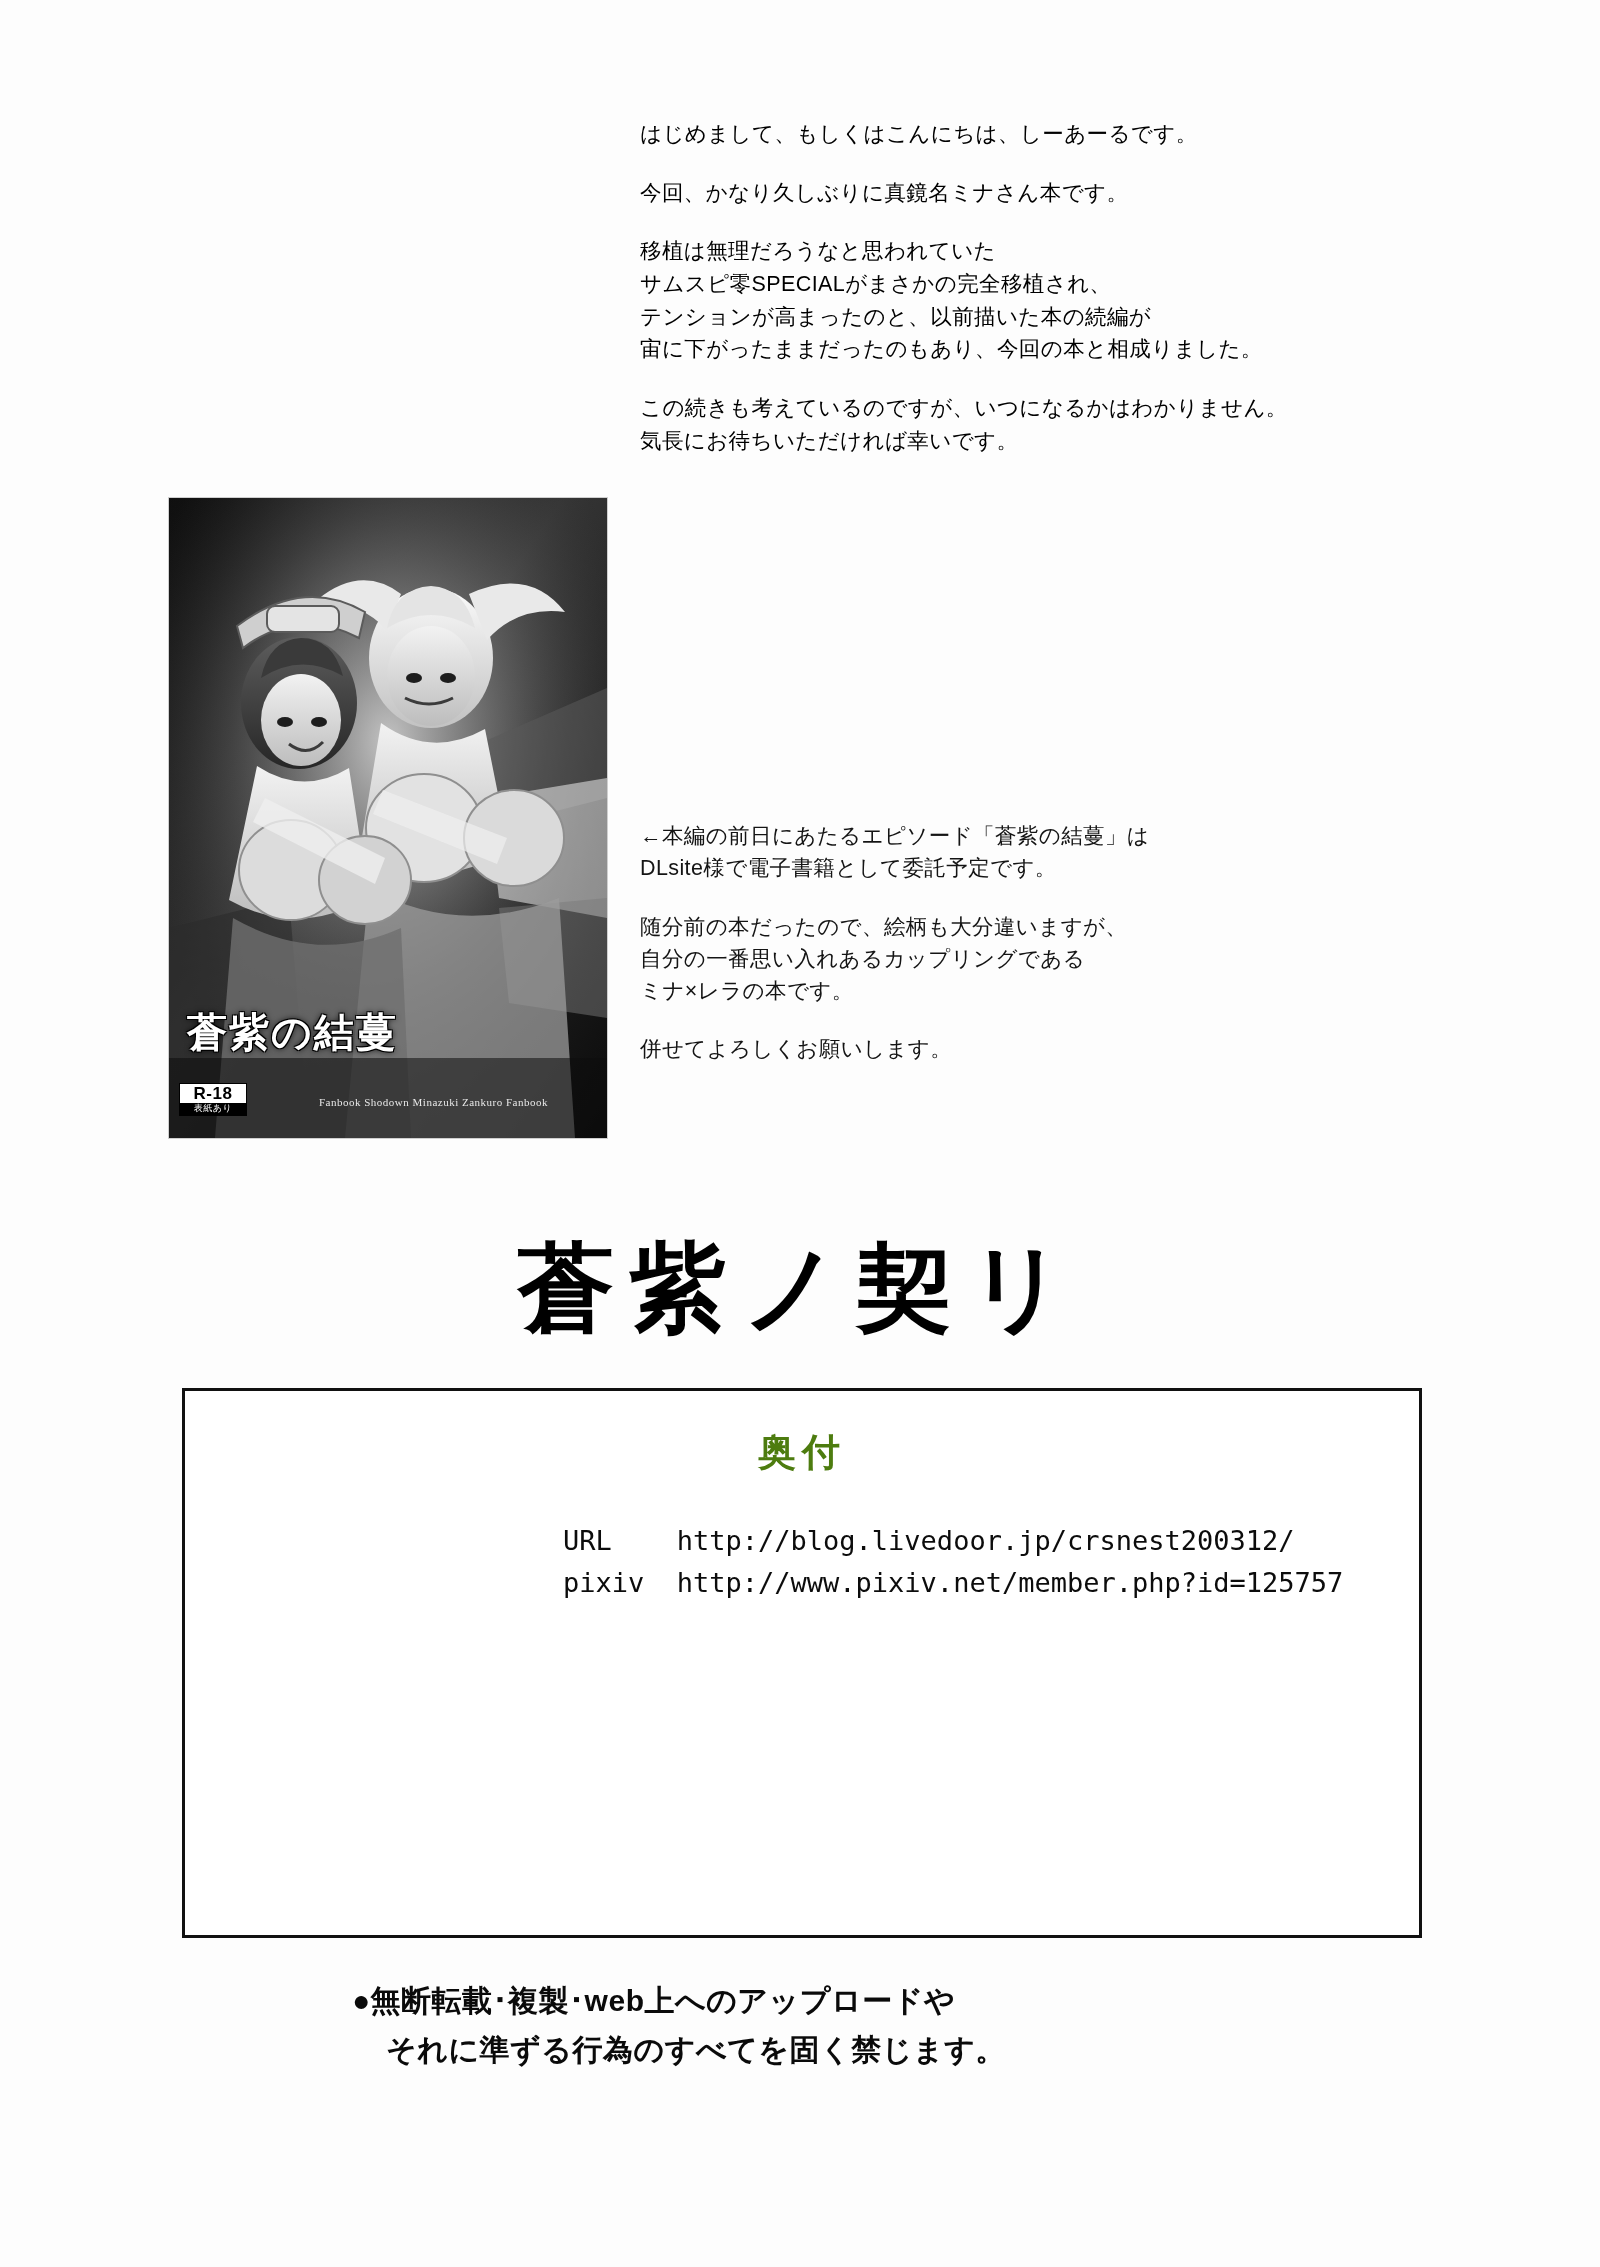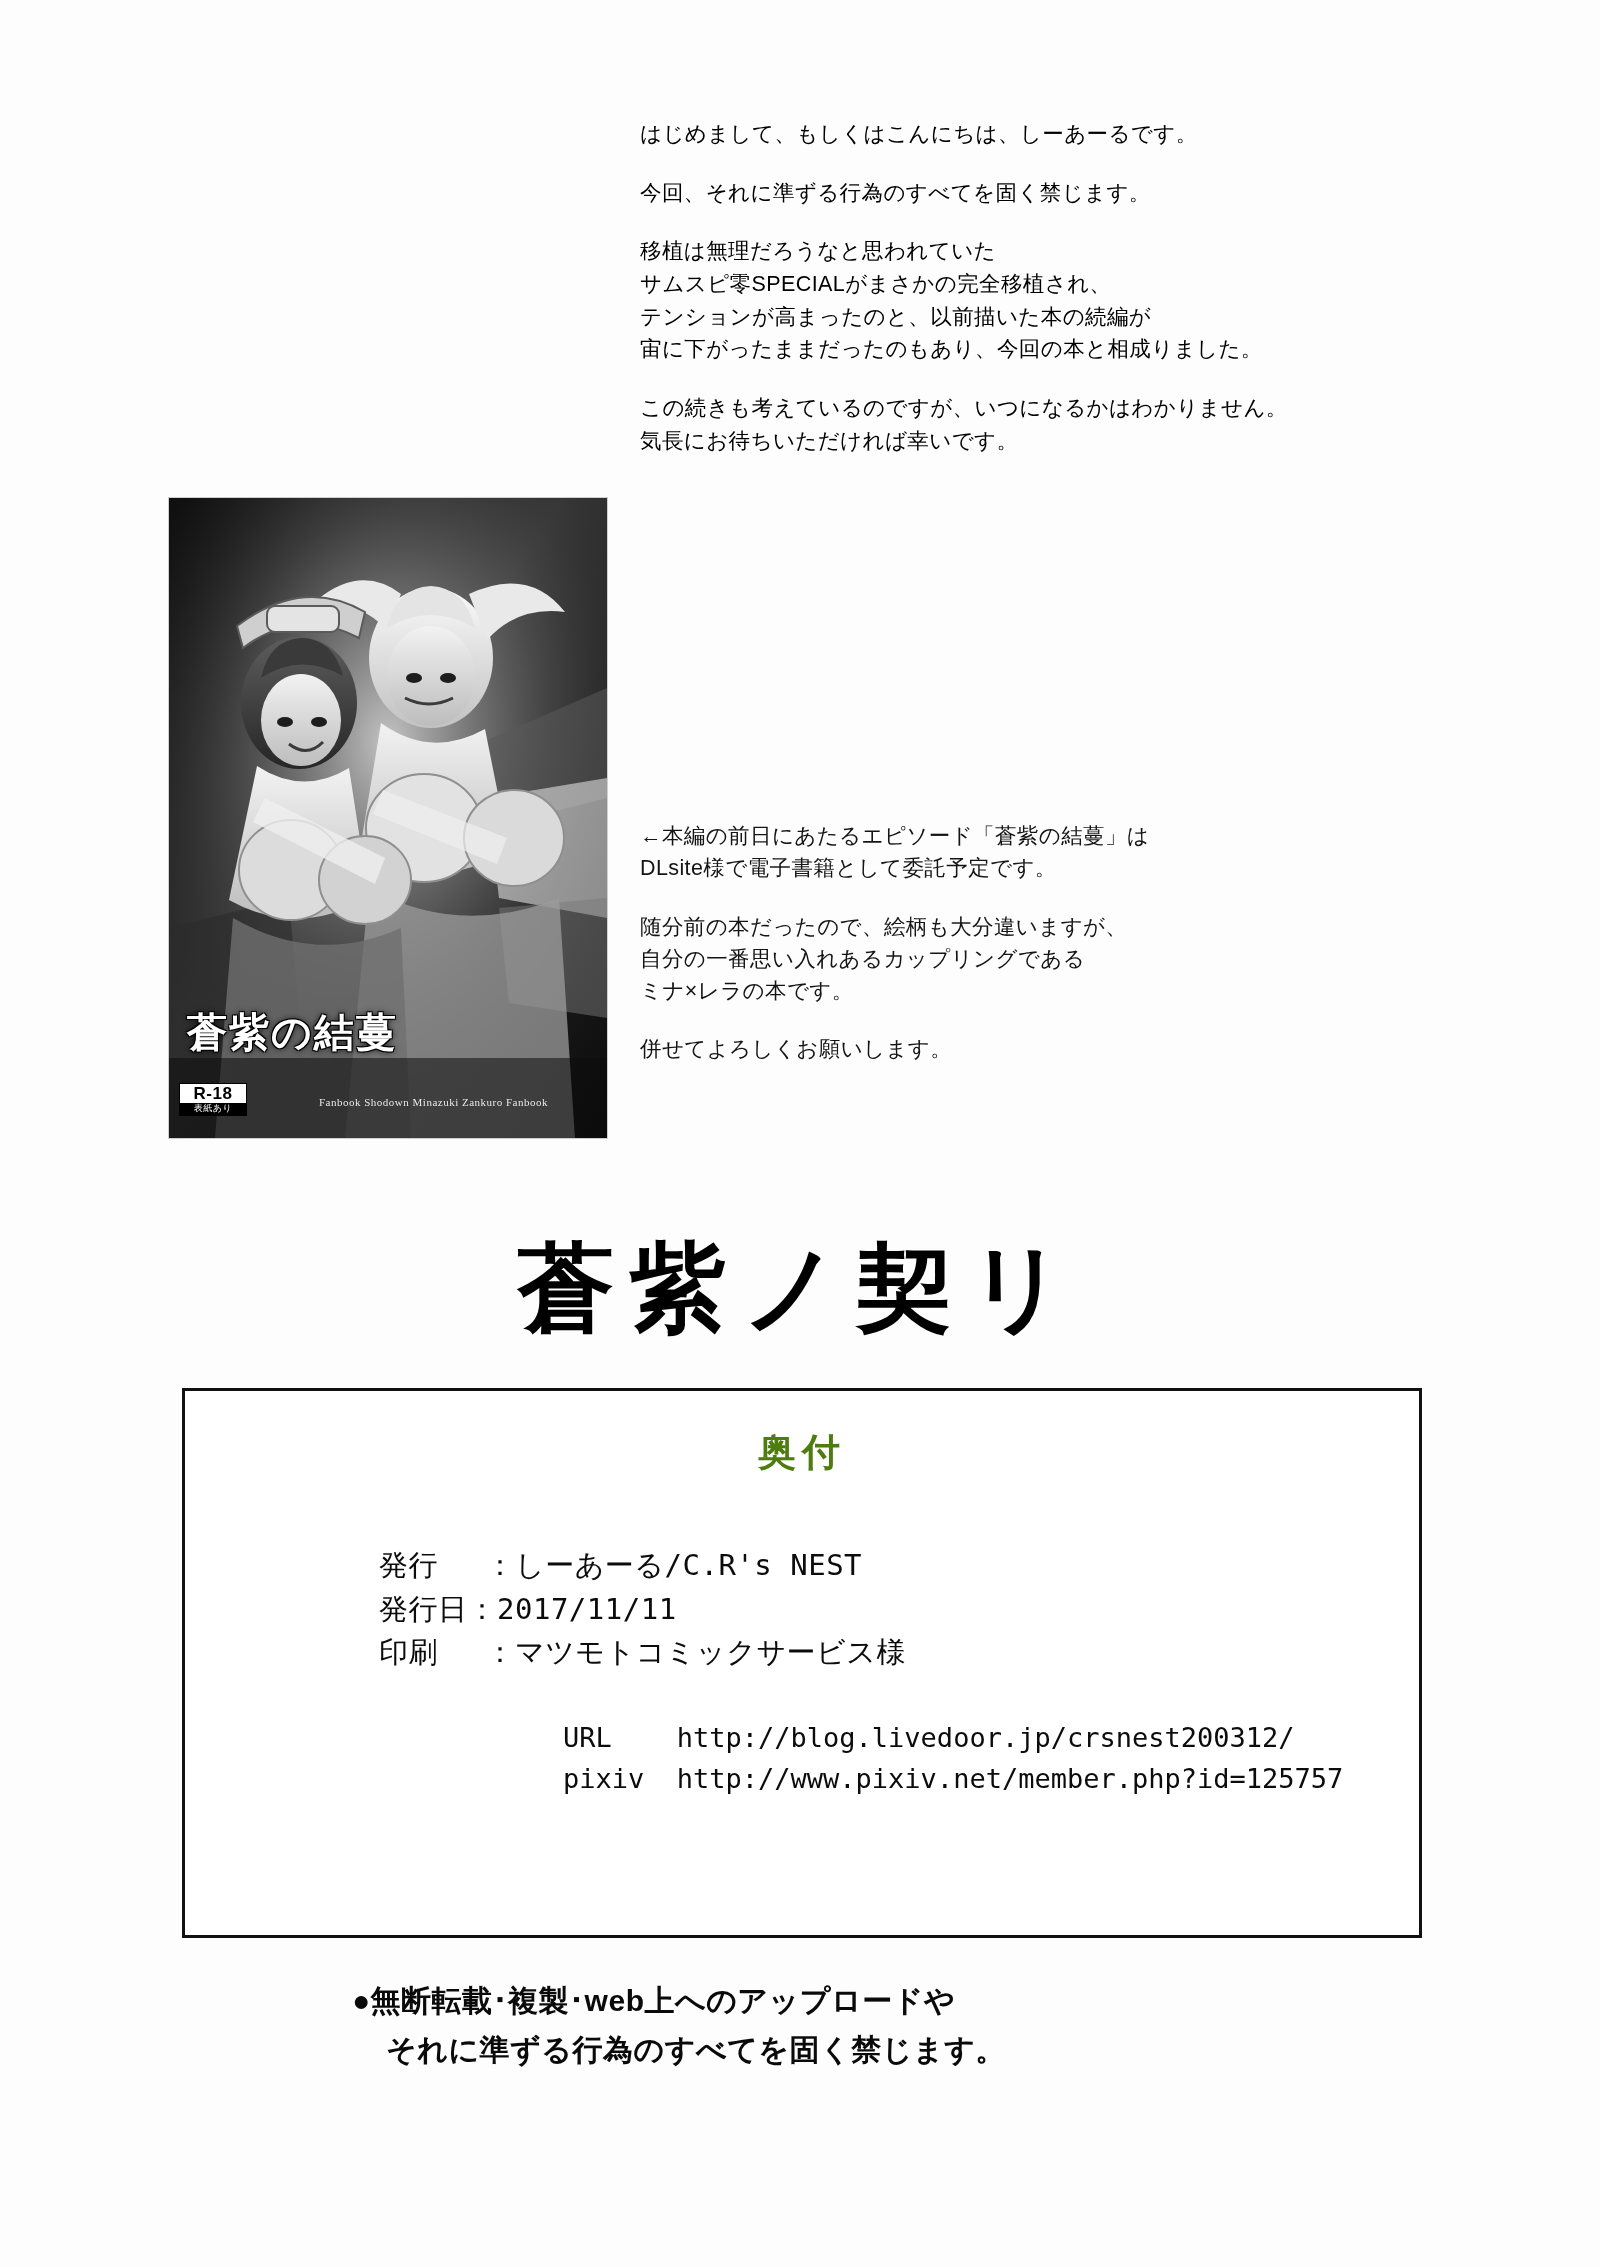--- a/index.html
+++ b/index.html
@@ -188,21 +188,21 @@
   }
   .warnings .indent { padding-left: 34px; }
 </style>
 </head>
 <body>
 
 <div class="page">
 
   <div class="afterword">
     <p>はじめまして、もしくはこんにちは、しーあーるです。</p>
-    <p>今回、それに準ずる行為のすべてを固く禁じます。</p>
+    <p>今回、かなり久しぶりに真鏡名ミナさん本です。</p>
     <p>移植は無理だろうなと思われていた
 サムスピ零SPECIALがまさかの完全移植され、
 テンションが高まったのと、以前描いた本の続編が
 宙に下がったままだったのもあり、今回の本と相成りました。</p>
     <p>この続きも考えているのですが、いつになるかはわかりません。
 気長にお待ちいただければ幸いです。</p>
   </div>
 
   <div class="thumb">
     <svg width="438" height="640" viewBox="0 0 438 640" xmlns="http://www.w3.org/2000/svg">
@@ -284,25 +284,20 @@
     <p>随分前の本だったので、絵柄も大分違いますが、
 自分の一番思い入れあるカップリングである
 ミナ×レラの本です。</p>
     <p>併せてよろしくお願いします。</p>
   </div>
 
   <div class="brush-title">蒼紫ノ契リ</div>
 
   <div class="colophon">
     <div class="colophon-heading">奥付</div>
-    <div class="colophon-rows">
-      <div class="row">発行　 ：しーあーる/C.R's NEST</div>
-      <div class="row">発行日：2017/11/11</div>
-      <div class="row">印刷　 ：マツモトコミックサービス様</div>
-    </div>
     <div class="colophon-links">
       <div class="row">URL    http://blog.livedoor.jp/crsnest200312/</div>
       <div class="row">pixiv  http://www.pixiv.net/member.php?id=125757</div>
     </div>
   </div>
 
   <div class="warnings">
     <div class="w">●無断転載･複製･web上へのアップロードや</div>
     <div class="w indent">それに準ずる行為のすべてを固く禁じます。</div>
   </div>

